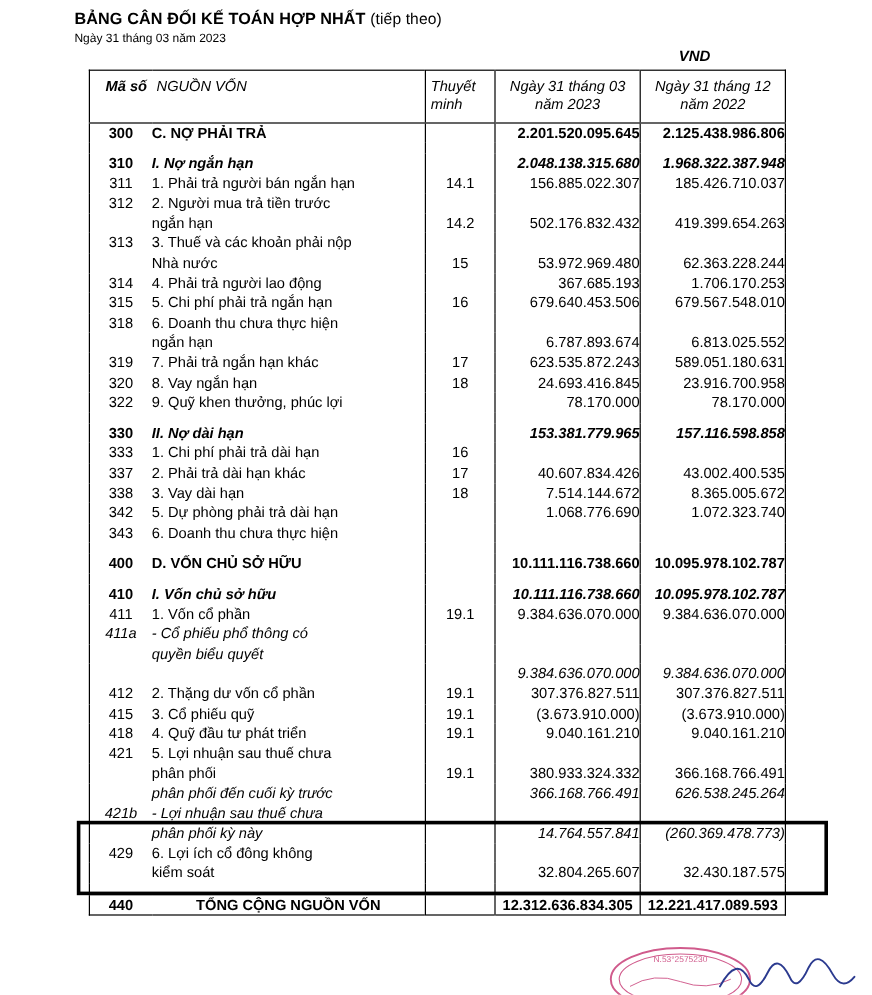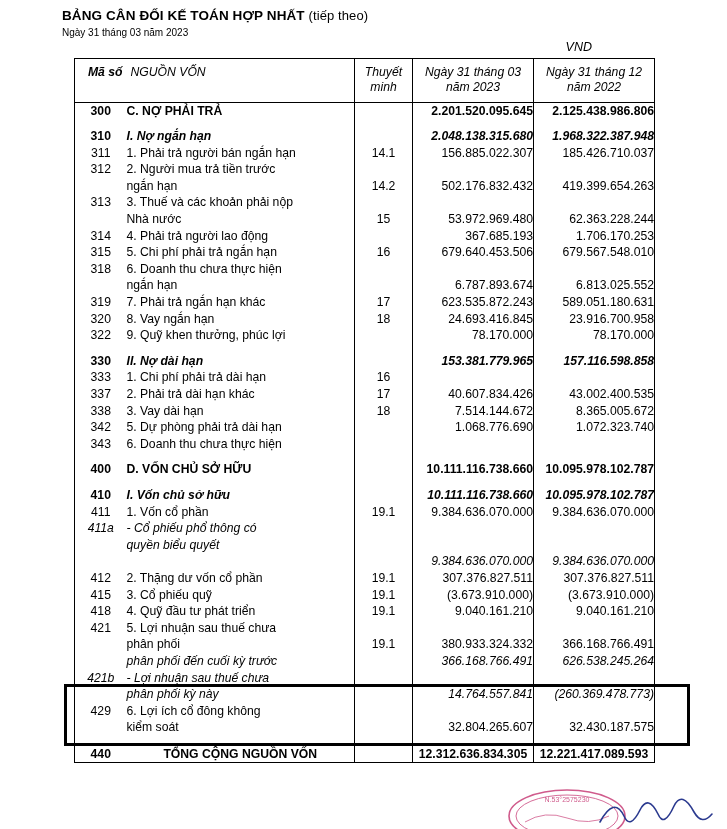--- a/index.html
+++ b/index.html
@@ -40,21 +40,21 @@
     top: 27px;
     font-size: 10px;
     font-weight: normal;
   }
   .currency-note {
     position: absolute;
     right: 62px;
     top: 40px;
     font-size: 12.5px;
     font-style: italic;
-    font-weight: normal;
+    font-weight: bold;
   }
   table.bs {
     position: absolute;
     left: 74px;
     top: 58px;
     width: 580px;
     border-collapse: collapse;
     font-size: 12.2px;
     table-layout: fixed;
   }
@@ -74,21 +74,21 @@
   thead .hdr td {
     border-bottom: 1.2px solid #000;
     padding: 6px 4px 6px 4px;
     font-style: italic;
     font-size: 12.2px;
     line-height: 1.25;
   }
   .vline-l { border-left: 1.2px solid #000; }
   .hdr .h-code { text-align: right; font-weight: bold; font-style: italic; padding-left: 4px;}
   .hdr .h-desc { text-align: left; }
-  .hdr .h-note { text-align: center; margin-top: 22px; }
+  .hdr .h-note { text-align: left; margin-top: 22px; }
   .hdr .h-cur  { text-align: center; }
   .hdr .h-prev { text-align: center; }
 
   td.code {
     text-align: center;
     padding: 1px 2px 1px 2px;
     white-space: nowrap;
   }
   td.desc {
     text-align: left;

